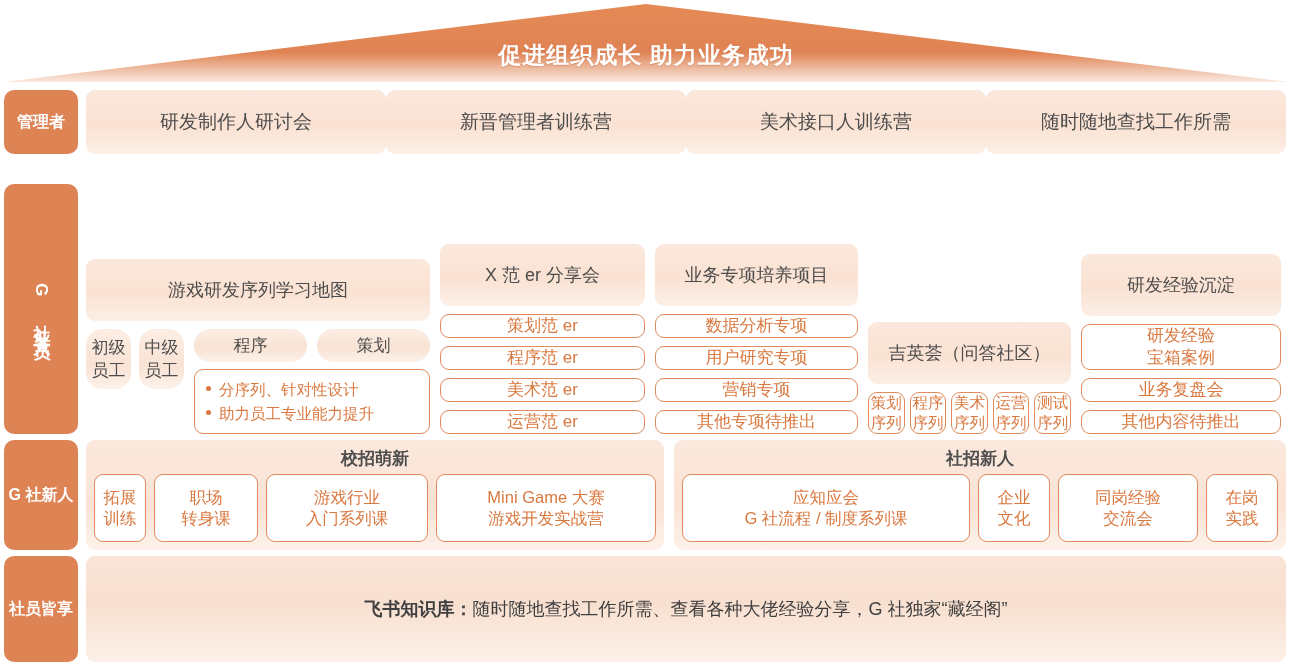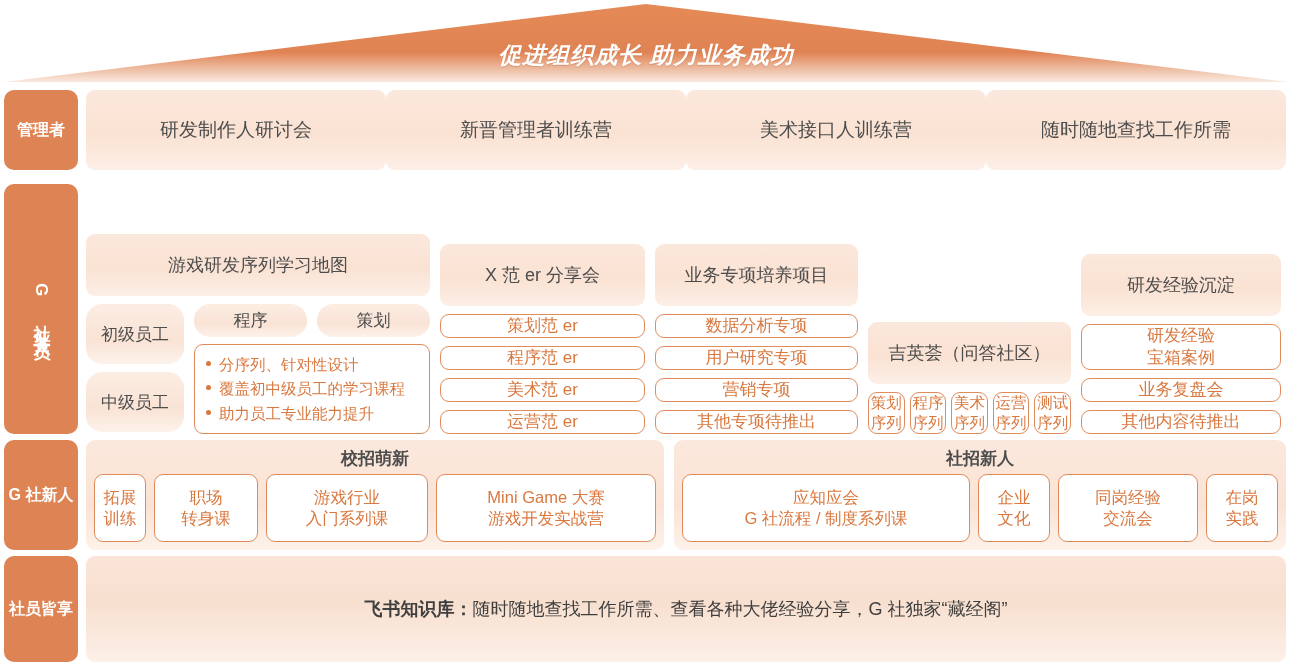--- a/index.html
+++ b/index.html
@@ -15,21 +15,20 @@
   .roof{
     position:absolute;left:0;top:0;width:1292px;height:88px;
   }
   .roof svg{display:block;}
   .roof-title{
     position:absolute;left:0;top:40px;width:1292px;
     text-align:center;
     color:#ffffff;
     font-size:23px;font-weight:bold;letter-spacing:1px;
     text-shadow:0 1px 1px rgba(150,70,30,.25);
-    font-style:italic;
   }
   
   .body-area{position:absolute;left:0;top:90px;width:1292px;height:576px;}
   .row{position:absolute;left:0;width:1292px;display:flex;}
   .side{
     width:74px;min-width:74px;
     margin-left:4px;margin-right:8px;
     background:#DE8353;
     border-radius:10px;
     color:#ffffff;
@@ -68,38 +67,38 @@
     border-radius:9px;
     background:#ffffff;
     color:#D9783F;
     display:flex;align-items:center;justify-content:center;
     text-align:center;
     box-sizing:border-box;
     line-height:1.3;
   }
 
   
-  #row1{top:0;height:80px;}
+  #row1{top:0;height:64px;}
   #row1 .rowbody{display:flex;gap:0;}
   #row1 .cell{flex:1;font-size:19px;}
 
   
   #row2{top:94px;height:250px;}
   #row2 .rowbody{display:flex;gap:10px;align-items:flex-end;}
   .col{display:flex;flex-direction:column;gap:8px;}
   .colhead{height:62px;font-size:18px;}
 
   .c1{width:344px;}
   .c2{width:205px;}
   .c3{width:203px;}
   .c4{width:203px;}
   .c5{width:200px;}
 
   .c1-sub{display:flex;gap:10px;flex:1;}
-  .lvlcol{width:98px;display:flex;flex-direction:column;gap:8px;justify-content:flex-end;padding-bottom:2px;}
+  .lvlcol{width:98px;display:flex;flex-direction:row;gap:8px;justify-content:flex-end;padding-bottom:2px;}
   .lvlbox{height:60px;font-size:17px;}
   .benefits{flex:1;display:flex;flex-direction:column;gap:7px;}
   .tagrow{display:flex;gap:10px;height:33px;}
   .tag{flex:1;font-size:17px;}
   .bulletbox{
     flex:1;border:1.5px solid #E08B5C;border-radius:9px;background:#fff;
     padding:7px 10px 7px 8px;box-sizing:border-box;
     display:flex;flex-direction:column;justify-content:center;
   }
   .bulletbox ul{margin:0;padding:0 0 0 16px;list-style:none;}
@@ -189,21 +188,20 @@
             <div class="peach-lite lvlbox">中级员工</div>
           </div>
           <div class="benefits">
             <div class="tagrow">
               <div class="peach-lite tag">程序</div>
               <div class="peach-lite tag">策划</div>
             </div>
             <div class="bulletbox">
               <ul>
                 <li>分序列、针对性设计</li>
-                <li>覆盖初中级员工的学习课程</li>
                 <li>助力员工专业能力提升</li>
               </ul>
             </div>
           </div>
         </div>
       </div>
 
       <div class="col c2">
         <div class="peach colhead">X 范 er 分享会</div>
         <div class="stack">

